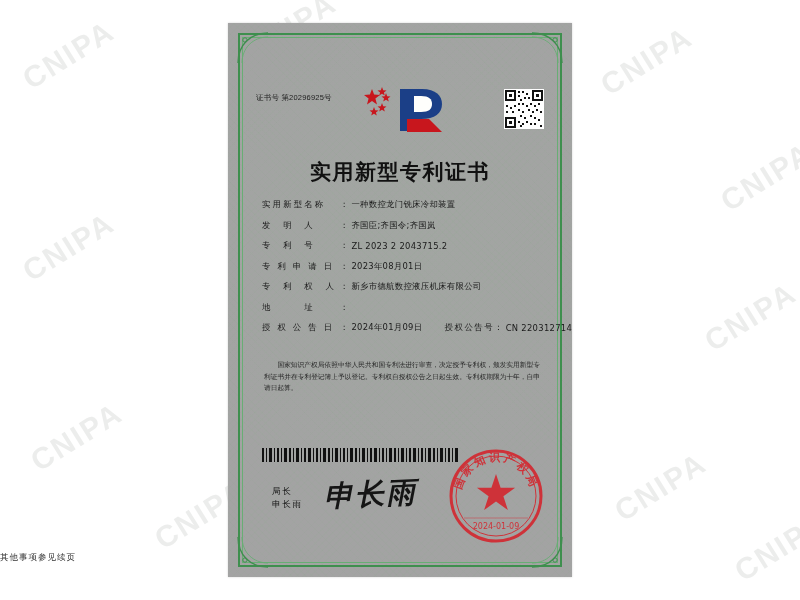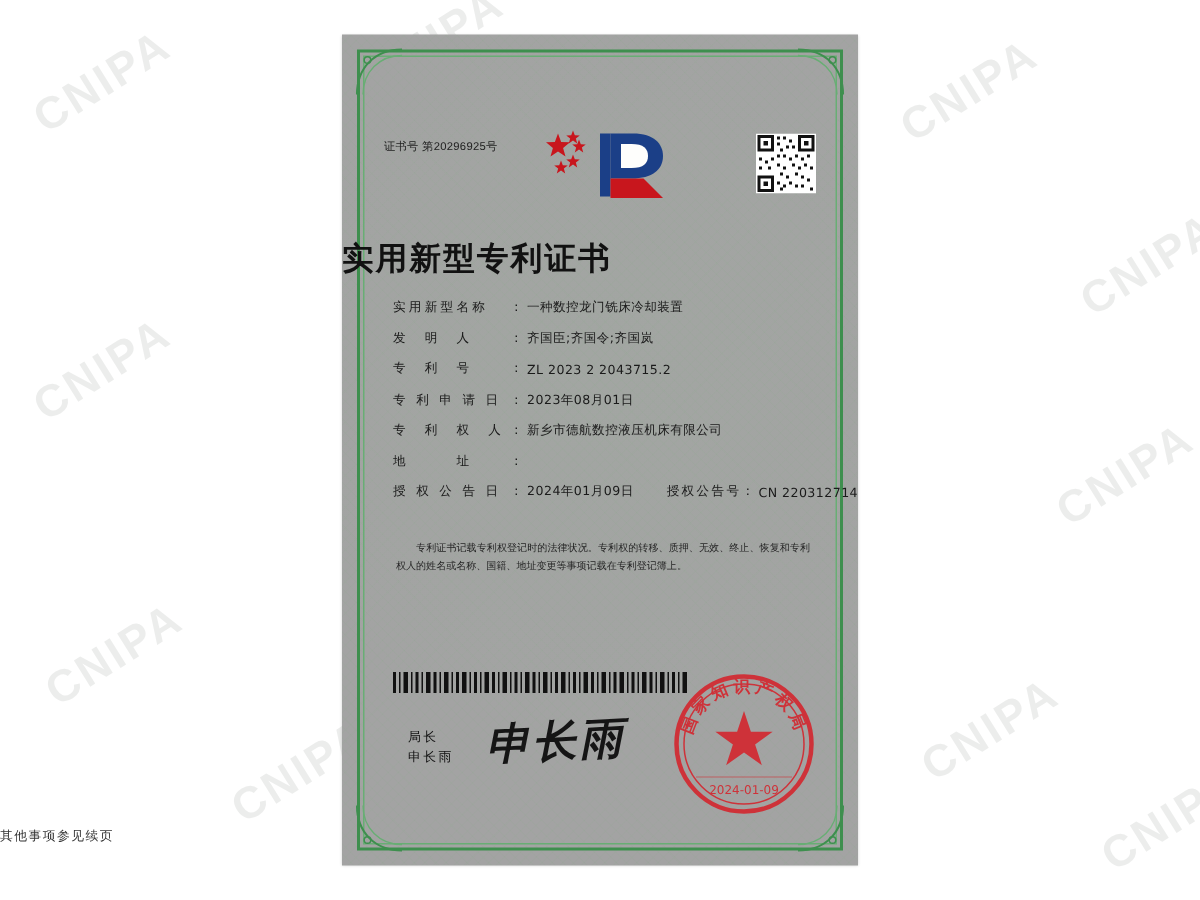--- a/index.html
+++ b/index.html
@@ -91,21 +91,21 @@
     top: 60px;
     transform: translateX(-50%);
     width: 92px;
     height: 52px;
   }
 
   .title {
     position: absolute;
     left: 0; right: 0;
     top: 135px;
-    text-align: left;
+    text-align: center;
     font-family: "DejaVu Sans", sans-serif;
     font-size: 21px;
     font-weight: bold;
     color: #111;
     letter-spacing: 1.5px;
   }
 
   
   .fields {
     position: absolute;
@@ -395,21 +395,21 @@
         <span class="field-label">授 权 公 告 日</span>
         <span class="field-sep">：</span>
         <span class="field-value">2024年01月09日</span>
         <span class="field-label2">授权公告号</span>
         <span class="field-sep">：</span>
         <span class="field-value">CN 220312714 U</span>
       </div>
     </div>
 
     <div class="paras">
-      <div class="para">专利证书记载专利权登记时的法律状况。专利权的转移、质押、无效、终止、恢复和专利权人的姓名或名称、国籍、地址变更等事项记载在专利登记簿上。</div>
+      <div class="para">国家知识产权局依照中华人民共和国专利法进行审查，决定授予专利权，颁发实用新型专利证书并在专利登记簿上予以登记。专利权自授权公告之日起生效。专利权期限为十年，自申请日起算。</div>
     </div>
 
     <div class="barcode">
       <svg width="196" height="14" viewBox="0 0 196 14" preserveAspectRatio="none">
         <g fill="#111">
           <rect x="0" y="0" width="2" height="14"></rect>
             <rect x="4" y="0" width="1" height="14"></rect>
           <rect x="7" y="0" width="3" height="14"></rect>
             <rect x="12" y="0" width="1" height="14"></rect>
           <rect x="15" y="0" width="2" height="14"></rect>

